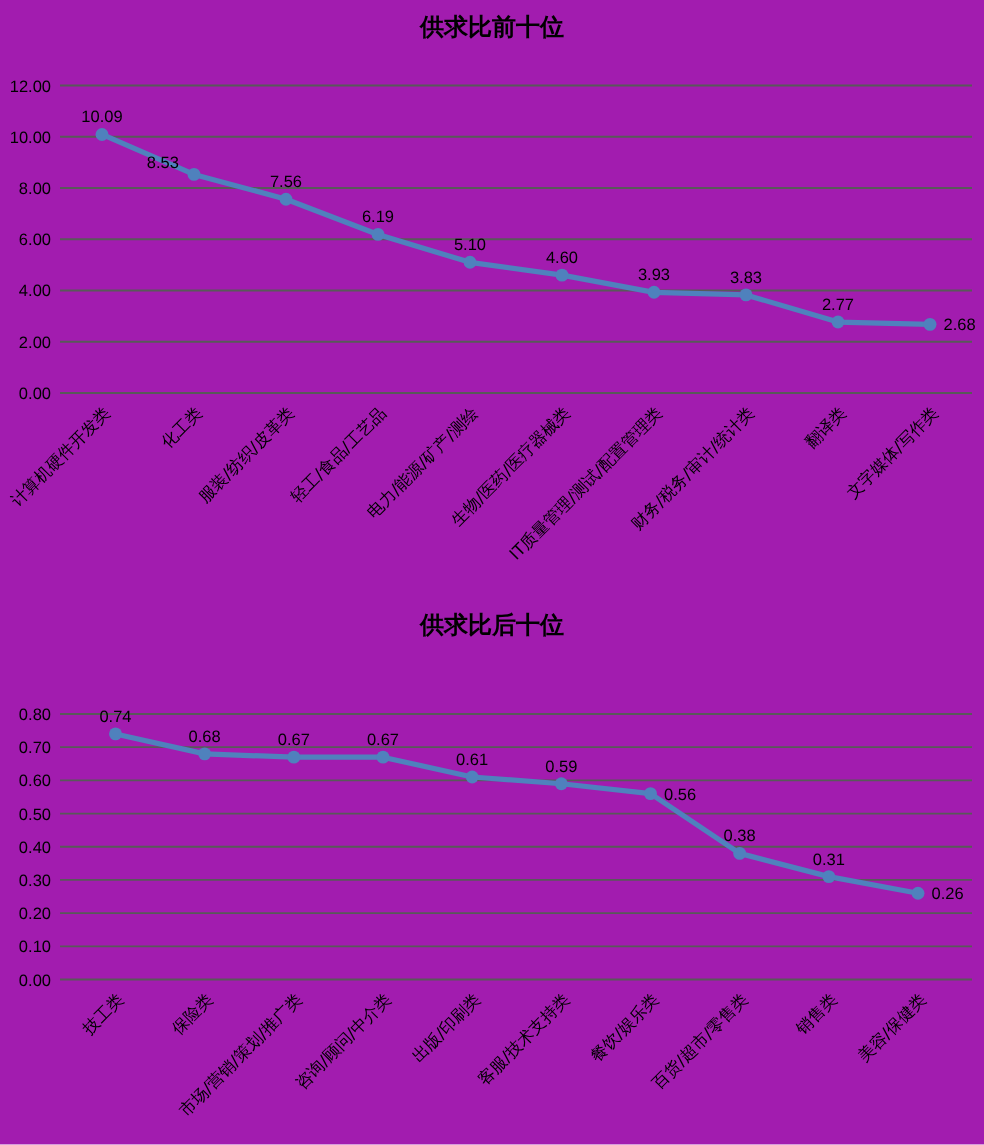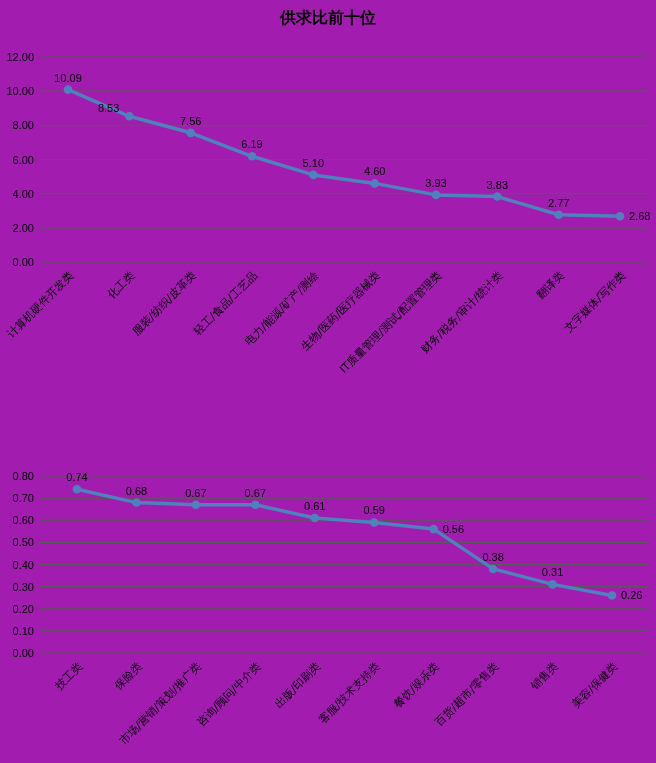--- a/index.html
+++ b/index.html
@@ -84,20 +84,21 @@
         <text x="258" y="244" text-anchor="end" transform="rotate(-45 258 244)" class="xlabel">轻工/食品/工艺品</text>
         <text x="319.33333333333337" y="244" text-anchor="end" transform="rotate(-45 319.33333333333337 244)" class="xlabel">电力/能源/矿产/测绘</text>
         <text x="380.6666666666667" y="244" text-anchor="end" transform="rotate(-45 380.6666666666667 244)" class="xlabel">生物/医药/医疗器械类</text>
         <text x="442" y="244" text-anchor="end" transform="rotate(-45 442 244)" class="xlabel">IT质量管理/测试/配置管理类</text>
         <text x="503.3333333333333" y="244" text-anchor="end" transform="rotate(-45 503.3333333333333 244)" class="xlabel">财务/税务/审计/统计类</text>
         <text x="564.6666666666667" y="244" text-anchor="end" transform="rotate(-45 564.6666666666667 244)" class="xlabel">翻译类</text>
         <text x="626" y="244" text-anchor="end" transform="rotate(-45 626 244)" class="xlabel">文字媒体/写作类</text>
       </g>
     </svg>
 
+  <div id="title1" class="chart-title">供求比后十位</div>
   <svg id="chart1" width="656" height="329" viewBox="0 0 656 329">
       <g>
         <line x1="40" y1="42" x2="648" y2="42" stroke="#595959" stroke-width="1.2"></line>
         <line x1="40" y1="64.125" x2="648" y2="64.125" stroke="#595959" stroke-width="1.2"></line>
         <line x1="40" y1="86.24999999999997" x2="648" y2="86.24999999999997" stroke="#595959" stroke-width="1.2"></line>
         <line x1="40" y1="108.375" x2="648" y2="108.375" stroke="#595959" stroke-width="1.2"></line>
         <line x1="40" y1="130.5" x2="648" y2="130.5" stroke="#595959" stroke-width="1.2"></line>
         <line x1="40" y1="152.625" x2="648" y2="152.625" stroke="#595959" stroke-width="1.2"></line>
         <line x1="40" y1="174.75" x2="648" y2="174.75" stroke="#595959" stroke-width="1.2"></line>
         <line x1="40" y1="196.875" x2="648" y2="196.875" stroke="#595959" stroke-width="1.2"></line>

